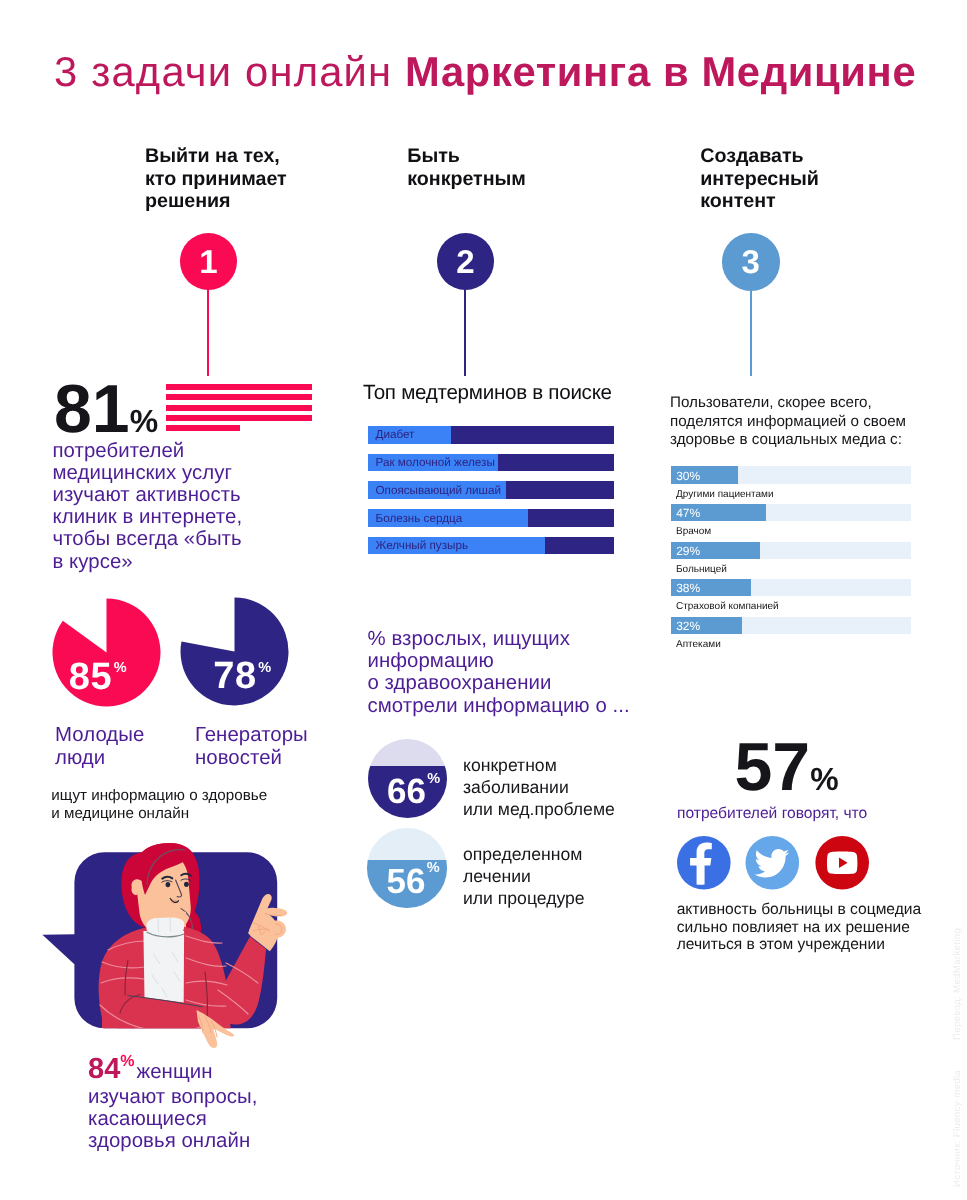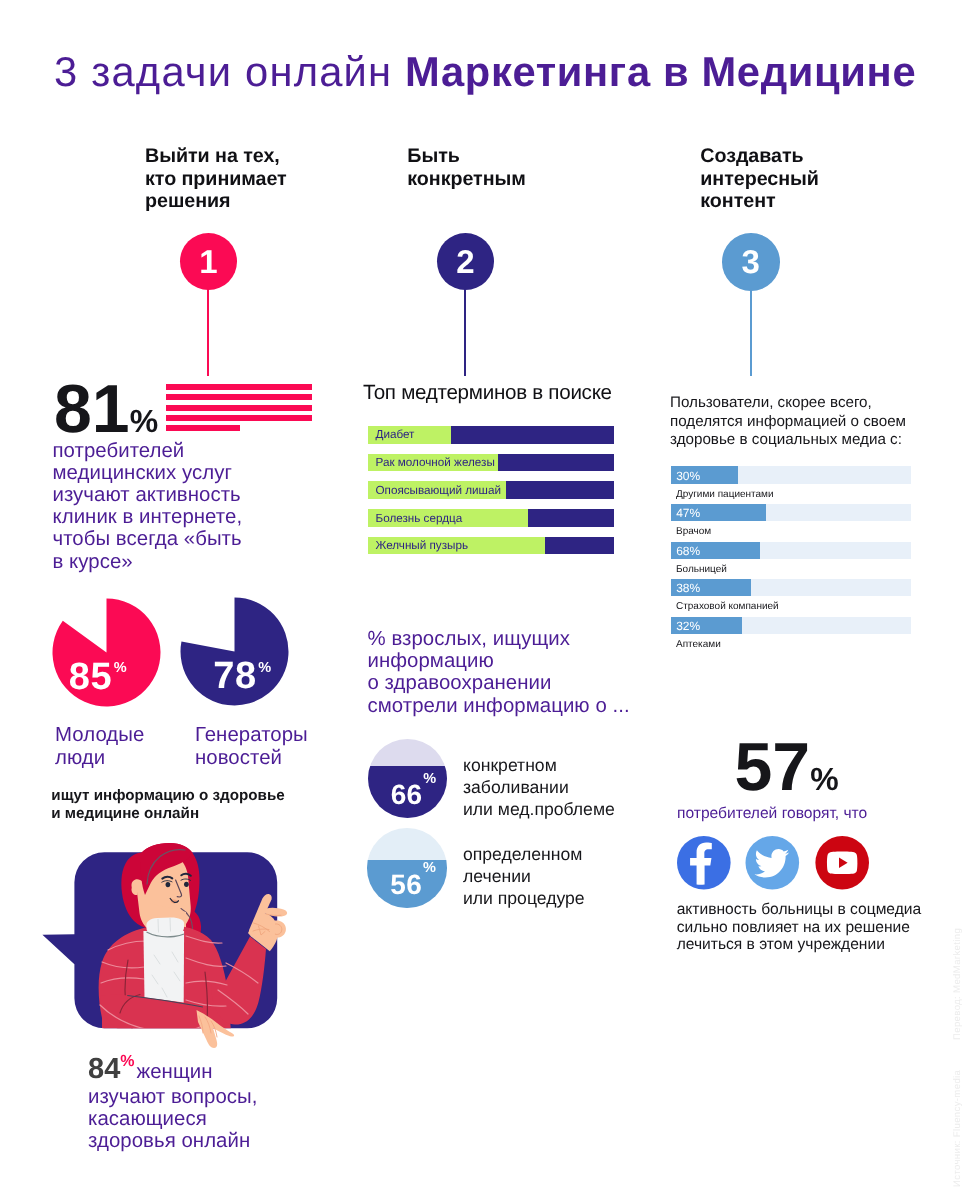--- a/index.html
+++ b/index.html
@@ -1,42 +1,42 @@
 <!DOCTYPE html>
 <html><head>
 <meta charset="utf-8">
 <style>
  html,body{margin:0;padding:0;}
  body{-webkit-font-smoothing:antialiased;text-rendering:geometricPrecision;width:967px;height:1200px;background:#fff;font-family:"Liberation Sans",sans-serif;color:#16161a;overflow:hidden;}
  .pg{position:relative;width:967px;height:1200px;}
  .abs{position:absolute;}
- .ttl{font-size:41.7px;white-space:nowrap;color:#4c1d95;}
+ .ttl{font-size:41.7px;white-space:nowrap;color:#be185d;}
  .ttl span{letter-spacing:1.2px;}
  .ttl b{letter-spacing:0.65px;}
  .hdr{font-size:19.7px;font-weight:bold;line-height:22.7px;color:#101014;letter-spacing:-0.05px;}
  .body20{font-size:20.4px;line-height:22.2px;color:#4c1d95;letter-spacing:0.05px;}
  .num-circ{border-radius:50%;color:#fff;font-weight:bold;display:flex;align-items:center;justify-content:center;}
  .stem{width:2px;}
  .pre{white-space:pre;}
  .bignum{font-size:68px;font-weight:bold;letter-spacing:0px;}
  .bigpct{font-size:32px;font-weight:bold;}
  .stripe{height:6px;margin-bottom:4.3px;background:#FB0A54;}
  .pievalwrap{display:flex;align-items:flex-end;justify-content:center;color:#fff;padding-bottom:12px;padding-left:14px;box-sizing:border-box;}
  .pieval{font-size:38px;font-weight:bold;line-height:1;letter-spacing:0.6px;}
  .piepct{font-size:14.5px;font-weight:bold;line-height:1;position:relative;top:-20px;left:1.5px;}
  .small16{font-size:15.2px;line-height:18.4px;color:#16161a;}
- .num84{font-size:29px;font-weight:bold;color:#404040;letter-spacing:0px;}
+ .num84{font-size:29px;font-weight:bold;color:#be185d;letter-spacing:0px;}
  .pct84{font-size:16px;font-weight:bold;color:#FB0A54;position:relative;top:-12px;padding-right:2px;}
  .mid-title{font-size:20.6px;color:#101014;letter-spacing:-0.28px;}
- .mbar{position:relative;width:246.6px;height:17.8px;background:#bef264;margin-bottom:9.9px;}
+ .mbar{position:relative;width:246.6px;height:17.8px;background:#3b82f6;margin-bottom:9.9px;}
  .mbl{position:absolute;left:8px;top:2.6px;font-size:11.7px;color:#2E2483;white-space:nowrap;}
  .mbf{position:absolute;right:0;top:0;height:17.8px;background:#2E2483;display:block;}
  .fillcirc{border-radius:50%;overflow:hidden;display:flex;align-items:flex-end;justify-content:center;color:#fff;padding-bottom:9px;padding-left:11px;box-sizing:border-box;}
  .fillcirc > i{position:absolute;left:0;right:0;bottom:0;display:block;}
- .fcval{position:relative;font-size:28px;font-weight:bold;line-height:1;letter-spacing:0.2px;}
+ .fcval{position:relative;font-size:35px;font-weight:bold;line-height:1;letter-spacing:0.2px;}
  .fcpct{position:relative;font-size:14.5px;font-weight:bold;line-height:1;top:-23px;left:1px;}
  .small17{font-size:17.6px;line-height:22px;color:#16161a;}
  .rt-title{font-size:15.2px;line-height:18.5px;color:#16161a;}
  .rcap{font-size:15.6px;line-height:19px;color:#4c1d95;}
  .rfoot{font-size:15.6px;line-height:17.5px;color:#16161a;}
  .vcred{font-size:9.6px;color:#ECECEC;white-space:nowrap;transform:rotate(-90deg);transform-origin:0 0;letter-spacing:0.35px;}
  .rbarwrap{margin-bottom:4.3px;}
  .rbar{position:relative;width:240.3px;height:17.3px;background:#E8F0F9;}
  .rbar i{position:absolute;left:0;top:0;height:17.3px;background:#5B9BD1;display:block;}
  .rbp{position:absolute;left:5.2px;top:2.3px;font-size:12px;color:#fff;}
@@ -101,21 +101,21 @@
  </svg>
  <div class="abs pievalwrap" style="left:179.5px;top:597.3px;width:110px;height:110px;">
    <span class="pieval">78</span>
       <span class="piepct">%</span>
  </div>
 
  <div class="abs body20 pre" style="left:55px;top:724.3px;">Молодые
 люди</div>
  <div class="abs body20 pre" style="left:195px;top:724.3px;">Генераторы
 новостей</div>
- <div class="abs small16 pre" style="left:51.3px;top:786.5px;font-weight:bold;">ищут информацию о здоровье
+ <div class="abs small16 pre" style="left:51.3px;top:786.5px;">ищут информацию о здоровье
 и медицине онлайн</div>
 
  <svg class="abs" style="left:36px;top:838px;" width="260" height="210" viewBox="36 838 260 210">
   <defs>
    <clipPath id="bub">
           <path d="M104.4 852.3 h142.8 a30 30 0 0 1 30 30 v116 a30 30 0 0 1 -30 30 h-142.8 a30 30 0 0 1 -30 -30 v-116 a30 30 0 0 1 30 -30 Z M 130 836 h 75 v 20 h -75 Z"></path>
         </clipPath>
   </defs>
   <path d="M104.4 852.3 h142.8 a30 30 0 0 1 30 30 v116 a30 30 0 0 1 -30 30 h-142.8 a30 30 0 0 1 -30 -30 v-34 l-32 -29.6 l32 -0.5 v-51.9 a30 30 0 0 1 30 -30 Z" fill="#2E2483"></path>
   <g clip-path="url(#bub)">
@@ -284,21 +284,21 @@
    <div class="rbarwrap">
         <div class="rbar">
           <i style="width: 95.25px; background: rgb(91, 155, 209);"></i>
           <span class="rbp">47%</span>
         </div>
         <div class="rbl">Врачом</div>
       </div>
    <div class="rbarwrap">
         <div class="rbar">
           <i style="width: 88.65px; background: rgb(91, 155, 209);"></i>
-          <span class="rbp">68%</span>
+          <span class="rbp">29%</span>
         </div>
         <div class="rbl">Больницей</div>
       </div>
    <div class="rbarwrap">
         <div class="rbar">
           <i style="width: 80.4px; background: rgb(91, 155, 209);"></i>
           <span class="rbp">38%</span>
         </div>
         <div class="rbl">Страховой компанией</div>
       </div>

